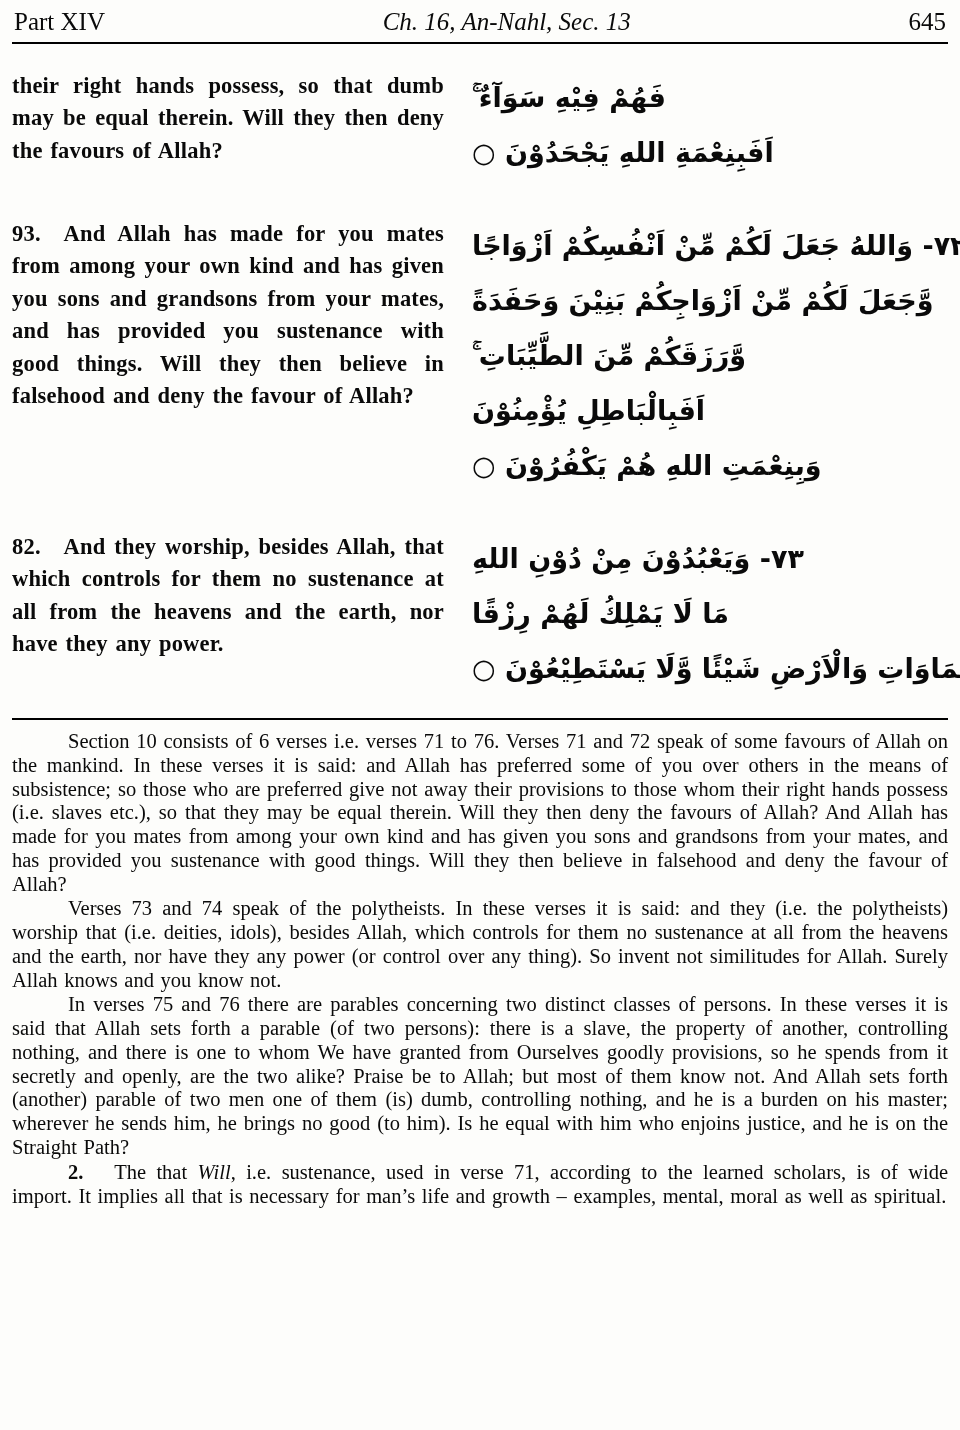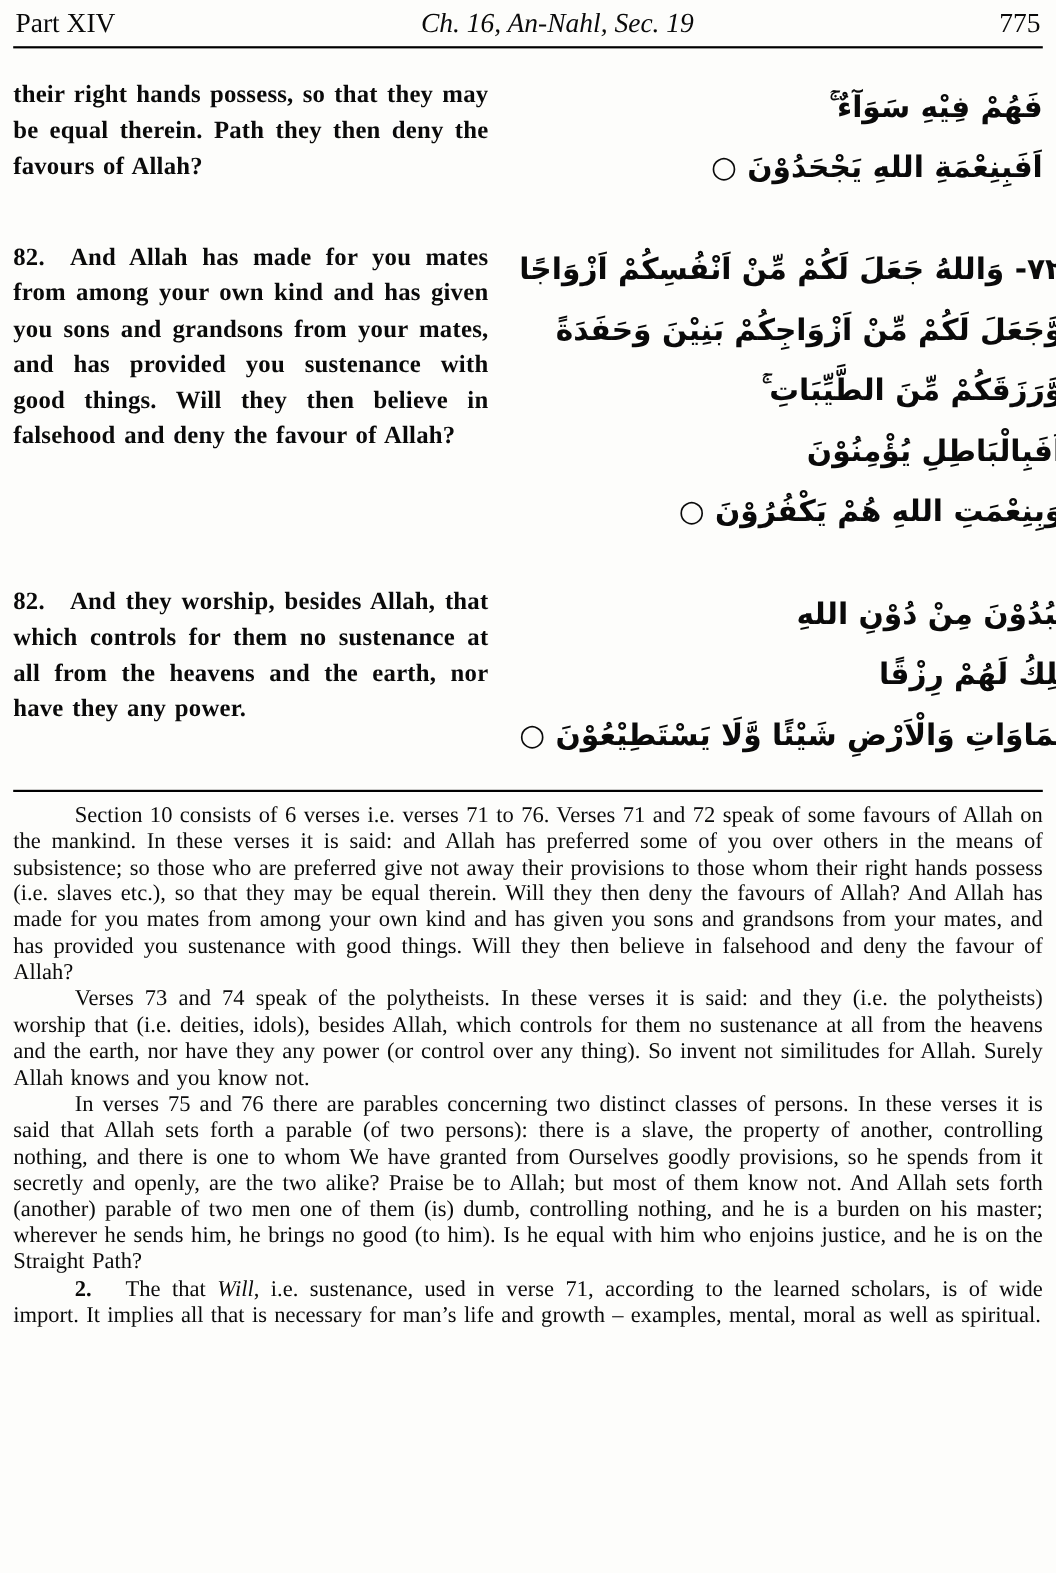--- a/index.html
+++ b/index.html
@@ -20,55 +20,55 @@
   .page-header .chapter{font-style:italic;}
 
   
   .verses{margin-top:26px;display:flex;flex-direction:column;gap:38px;}
   .verse-row{display:grid;grid-template-columns:432px 1fr;column-gap:28px;}
   .verse-english{
     font-weight:700;font-size:22.5px;line-height:1.44;
     text-align:justify;letter-spacing:.2px;word-spacing:2px;
   }
   .verse-arabic{
-    direction:rtl;text-align:right;
+    direction:rtl;text-align:left;
     font-family:"DejaVu Sans",sans-serif;
     font-weight:700;font-size:27px;
   }
   .arabic-line{line-height:55px;white-space:nowrap;}
 
   
   .section-divider{border:none;border-top:2px solid #000;margin:22px 0 10px 0;}
 
   
   .commentary{font-size:20.5px;line-height:1.16;text-align:justify;word-spacing:1.5px;}
   .commentary p{margin:0 0 1px 0;}
   .commentary p.indent{text-indent:56px;}
 </style>
 </head>
 <body>
 
 <div class="page">
 
   <div class="page-header">
     <span class="part">Part XIV</span>
-    <span class="chapter">Ch. 16, An-Nahl, Sec. 19</span>
-    <span class="pageno">775</span>
+    <span class="chapter">Ch. 16, An-Nahl, Sec. 13</span>
+    <span class="pageno">645</span>
   </div>
 
   <div class="verses" id="verses">
       <div class="verse-row">
-        <div class="verse-english">their right hands possess, so that they may be equal therein. Path they then deny the favours of Allah?</div>
+        <div class="verse-english">their right hands possess, so that dumb may be equal therein. Will they then deny the favours of Allah?</div>
         <div class="verse-arabic" dir="rtl">
           <div class="arabic-line">فَهُمْ فِيْهِ سَوَآءٌ ۚ</div>
           <div class="arabic-line">اَفَبِنِعْمَةِ اللهِ يَجْحَدُوْنَ ○</div>
         </div>
       </div>
       <div class="verse-row">
-        <div class="verse-english">82.  And Allah has made for you mates from among your own kind and has given you sons and grandsons from your mates, and has provided you sustenance with good things. Will they then believe in falsehood and deny the favour of Allah?</div>
+        <div class="verse-english">93.  And Allah has made for you mates from among your own kind and has given you sons and grandsons from your mates, and has provided you sustenance with good things. Will they then believe in falsehood and deny the favour of Allah?</div>
         <div class="verse-arabic" dir="rtl">
           <div class="arabic-line">٧٢- وَاللهُ جَعَلَ لَكُمْ مِّنْ اَنْفُسِكُمْ اَزْوَاجًا</div>
           <div class="arabic-line">وَّجَعَلَ لَكُمْ مِّنْ اَزْوَاجِكُمْ بَنِيْنَ وَحَفَدَةً</div>
           <div class="arabic-line">وَّرَزَقَكُمْ مِّنَ الطَّيِّبَاتِ ۚ</div>
           <div class="arabic-line">اَفَبِالْبَاطِلِ يُؤْمِنُوْنَ</div>
           <div class="arabic-line">وَبِنِعْمَتِ اللهِ هُمْ يَكْفُرُوْنَ ○</div>
         </div>
       </div>
       <div class="verse-row">
         <div class="verse-english">82.  And they worship, besides Allah, that which controls for them no sustenance at all from the heavens and the earth, nor have they any power.</div>

